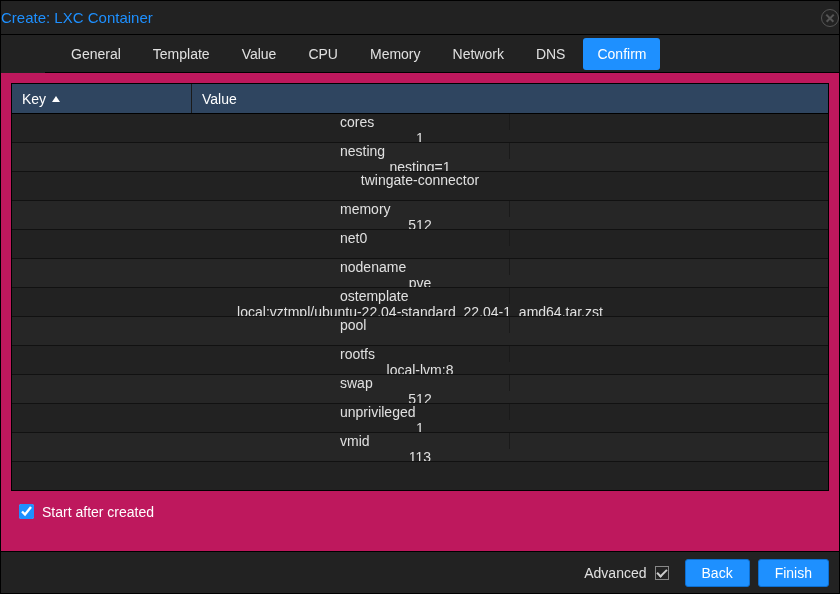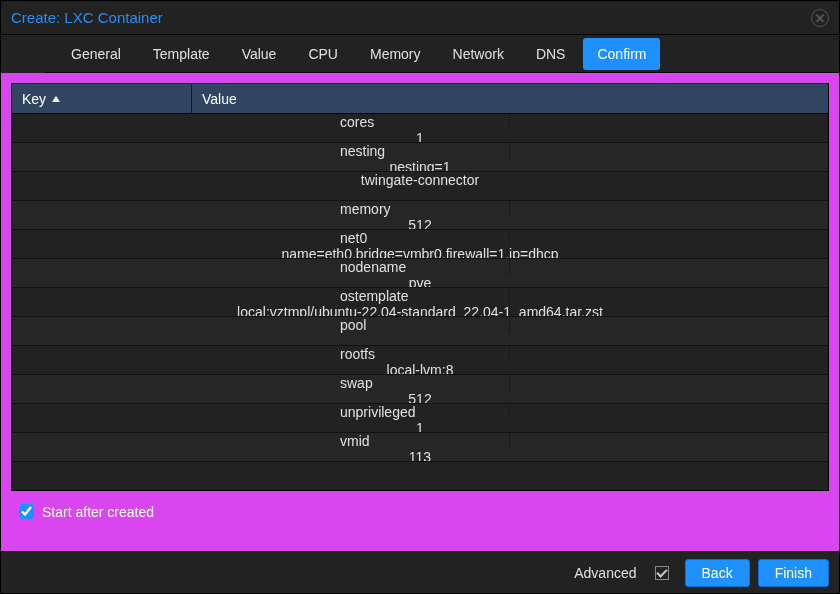--- a/index.html
+++ b/index.html
@@ -21,21 +21,21 @@
     background: #222;
     border: 1px solid #000;
     display: flex;
     flex-direction: column;
   }
   .titlebar {
     height: 34px;
     display: flex;
     align-items: center;
     justify-content: space-between;
-    padding: 0 10px;
+    padding: 0 0;
     border-bottom: 1px solid #000;
   }
   .titlebar .title {
     color: #1e90ff;
     font-size: 15px;
   }
   .close-icon {
     width: 18px;
     height: 18px;
     border: 1.5px solid #555;
@@ -73,21 +73,21 @@
     margin: 4px 2px;
   }
   .tab.active {
     background: #1e90ff;
     color: #fff;
   }
 
   .content {
     flex: 1;
     padding: 10px;
-    background: #d946ef;
+    background: #be185d;
     display: flex;
     flex-direction: column;
   }
   .grid {
     border: 1px solid #000;
     display: flex;
     flex-direction: column;
   }
   .grid-header {
     display: flex;
@@ -150,21 +150,21 @@
     align-items: center;
     justify-content: flex-end;
     padding: 0 10px;
     gap: 8px;
     border-top: 1px solid #000;
     background: #222;
   }
   .adv-wrap {
     display: flex;
     align-items: center;
-    gap: 18px;
+    gap: 8px;
     margin-right: 8px;
   }
   .adv-wrap .adv-check {
     width: 14px; height: 14px;
     border: 1px solid #888;
     position: relative;
     cursor: pointer;
   }
   .adv-wrap .adv-check::after {
     content: "";
@@ -228,21 +228,20 @@
           </div>
           <div class="grid-row">
             <div class="cell col-val">twingate-connector</div>
           </div>
           <div class="grid-row">
             <div class="cell col-key">memory</div>
             <div class="cell col-val">512</div>
           </div>
           <div class="grid-row">
             <div class="cell col-key">net0</div>
-            <div class="cell col-val">name=eth0,bridge=vmbr0,firewall=1,ip=dhcp</div>
           </div>
           <div class="grid-row">
             <div class="cell col-key">nodename</div>
             <div class="cell col-val">pve</div>
           </div>
           <div class="grid-row">
             <div class="cell col-key">ostemplate</div>
             <div class="cell col-val">local:vztmpl/ubuntu-22.04-standard_22.04-1_amd64.tar.zst</div>
           </div>
           <div class="grid-row">

